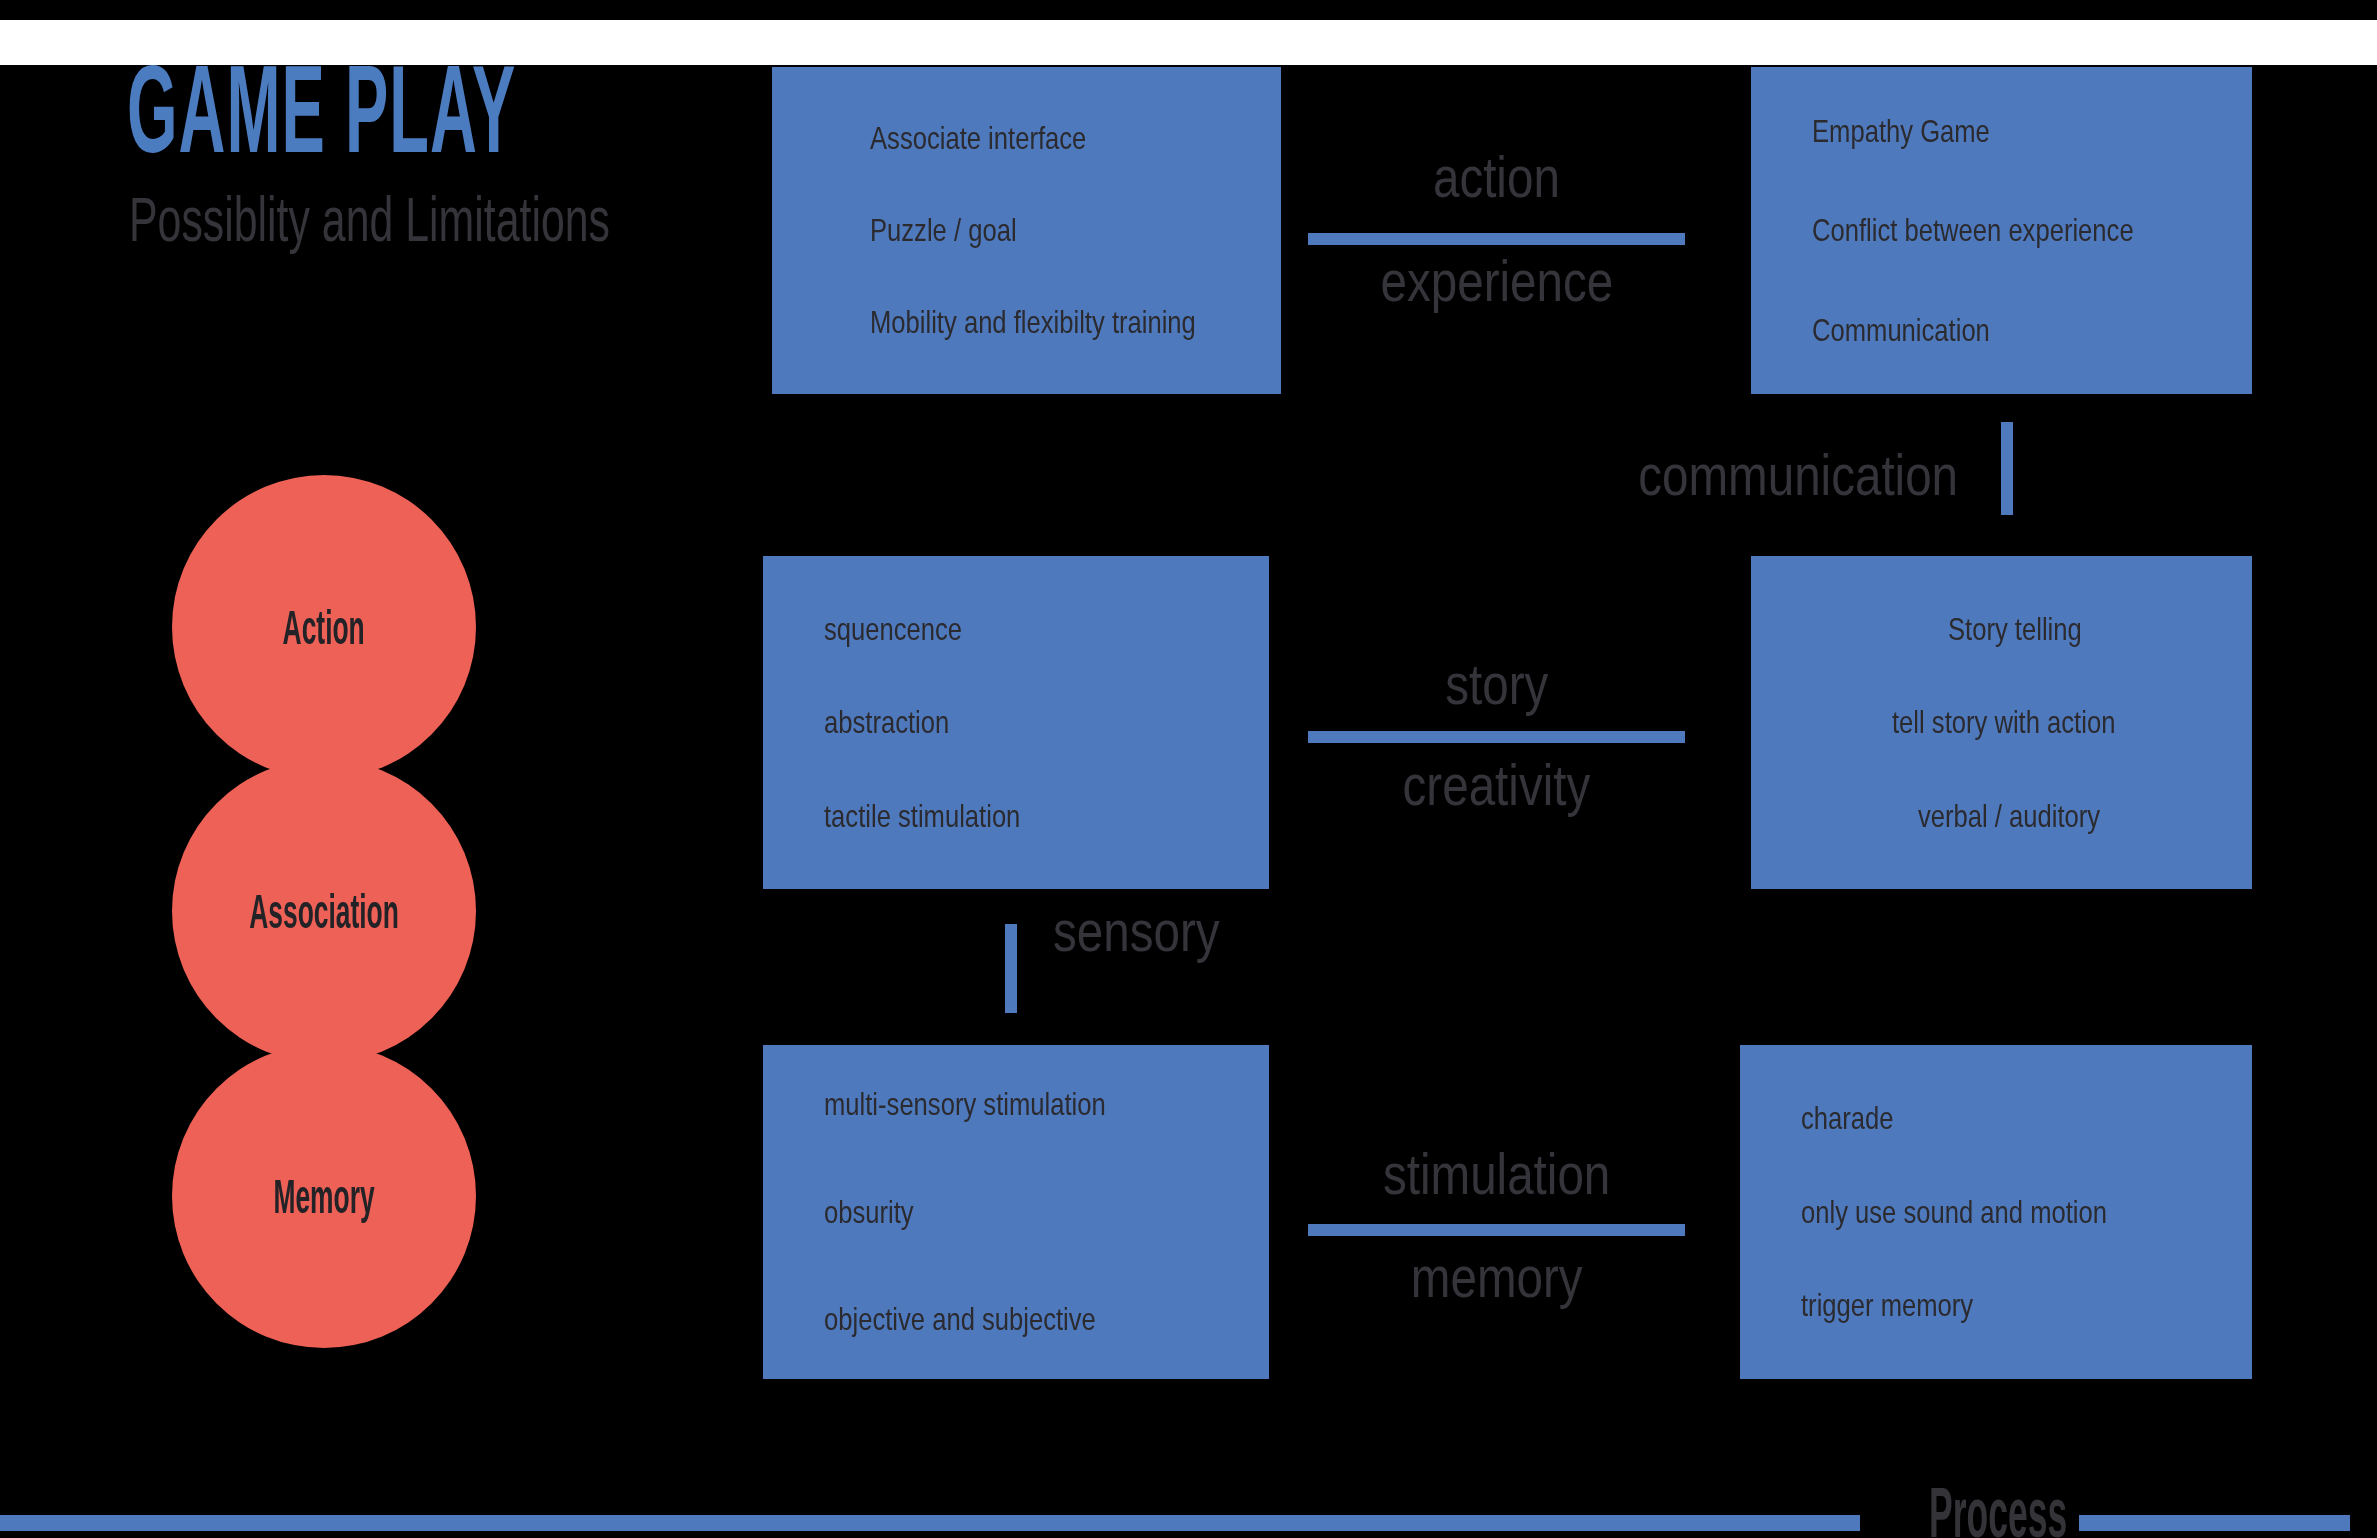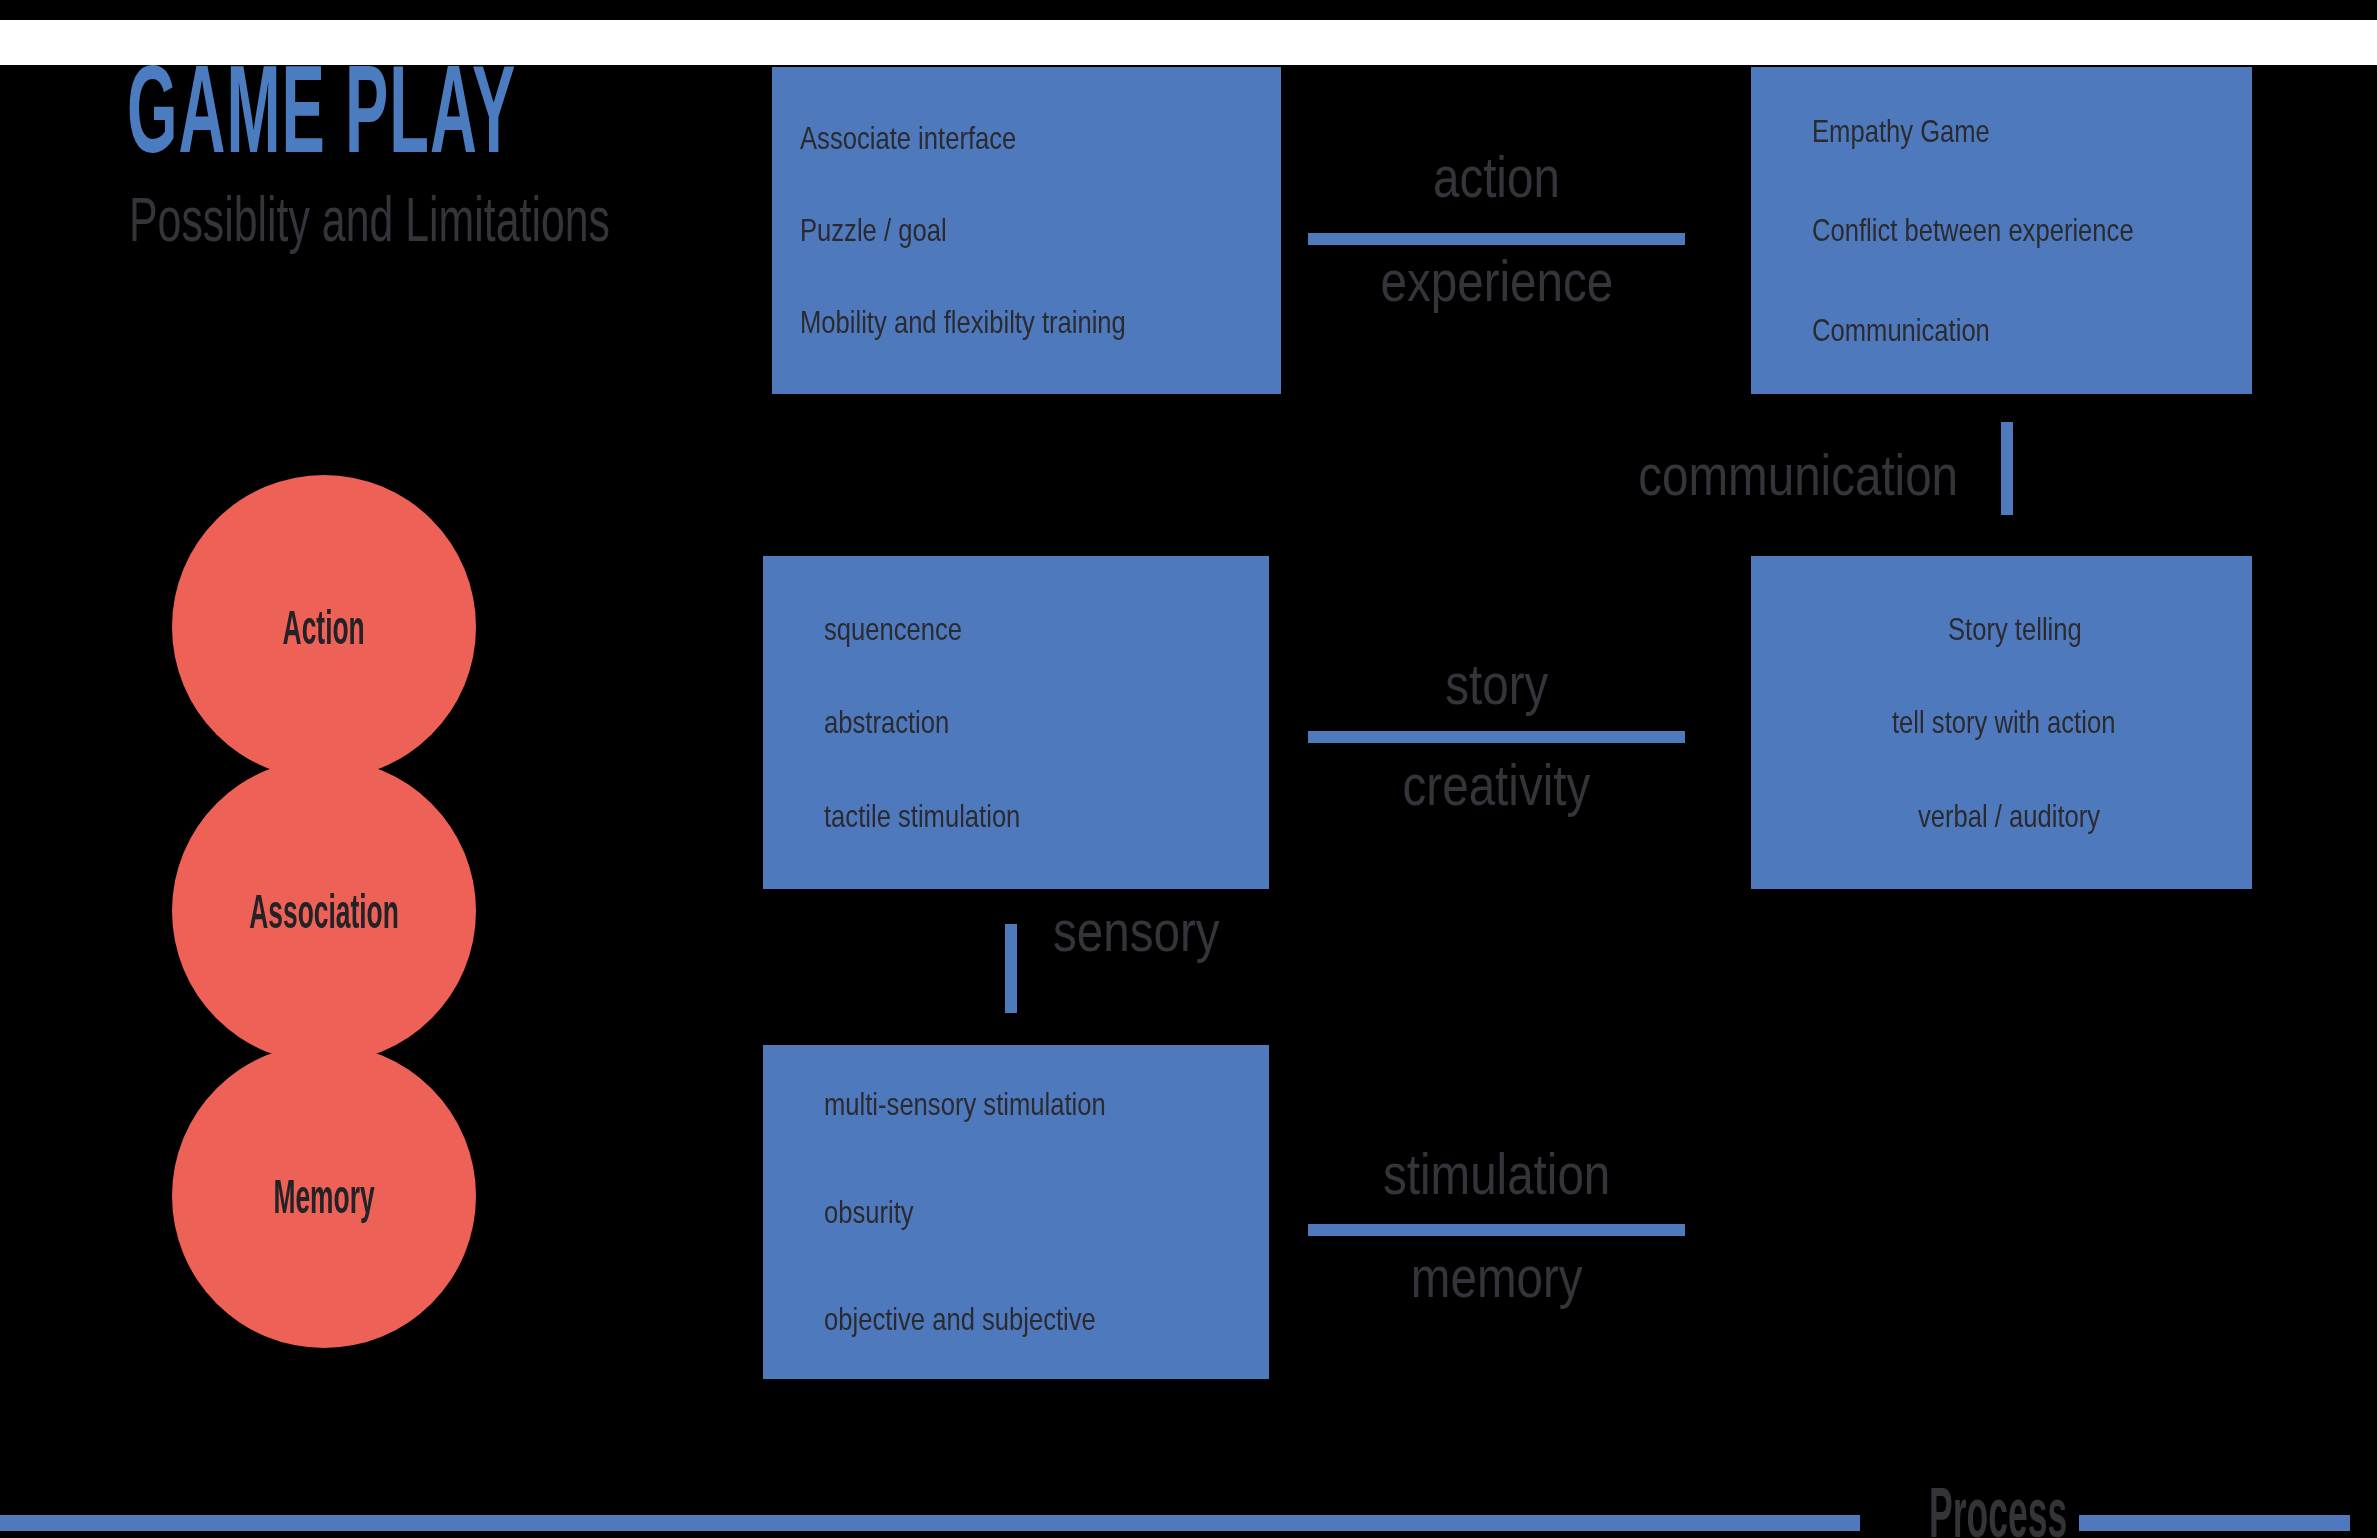--- a/index.html
+++ b/index.html
@@ -45,21 +45,21 @@
   
   .panel{
     position:absolute;background:var(--accent-blue,#4f79bd);
     display:flex;flex-direction:column;justify-content:space-evenly;
     align-items:flex-start;box-sizing:border-box;padding-left:61px;
   }
   .panel-item{
     font-size:32px;line-height:41px;color:var(--dark-text,#2a2a2f);
     transform:scaleX(.8);transform-origin:left center;white-space:nowrap;
   }
-  .p-r1l{left:772px; top:47px;  width:509px;height:327px;padding-left:28px;}
+  .p-r1l{left:772px; top:47px;  width:509px;height:327px;padding-left:98px;}
   .p-r1r{left:1751px;top:47px;  width:501px;height:327px;gap:15px;}
   .p-r2l{left:763px; top:536px; width:506px;height:333px;}
   .p-r2r{left:1751px;top:536px; width:501px;height:333px;align-items:center;}
   .p-r3l{left:763px; top:1025px;width:506px;height:334px;gap:28px;}
   .p-r3r{left:1740px;top:1025px;width:512px;height:334px;}
 
   
   .conn-label{
     position:absolute;left:1308px;width:377px;text-align:center;
     font-size:58px;line-height:65px;font-weight:400;
@@ -140,20 +140,25 @@
     <div class="panel-item">Story telling</div>
     <div class="panel-item">tell story with action</div>
     <div class="panel-item">verbal / auditory</div>
   </div>
 
   <div class="panel p-r3l">
     <div class="panel-item">multi-sensory stimulation</div>
     <div class="panel-item">obsurity</div>
     <div class="panel-item">objective and subjective</div>
   </div>
+  <div class="panel p-r3r">
+    <div class="panel-item">charade</div>
+    <div class="panel-item">only use sound and motion</div>
+    <div class="panel-item">trigger memory</div>
+  </div>
 
   <div class="conn-label c1t"><span>action</span></div>
   <div class="conn-bar bar1"></div>
   <div class="conn-label c1b"><span>experience</span></div>
 
   <div class="conn-label c2t"><span>story</span></div>
   <div class="conn-bar bar2"></div>
   <div class="conn-label c2b"><span>creativity</span></div>
 
   <div class="conn-label c3t"><span>stimulation</span></div>

